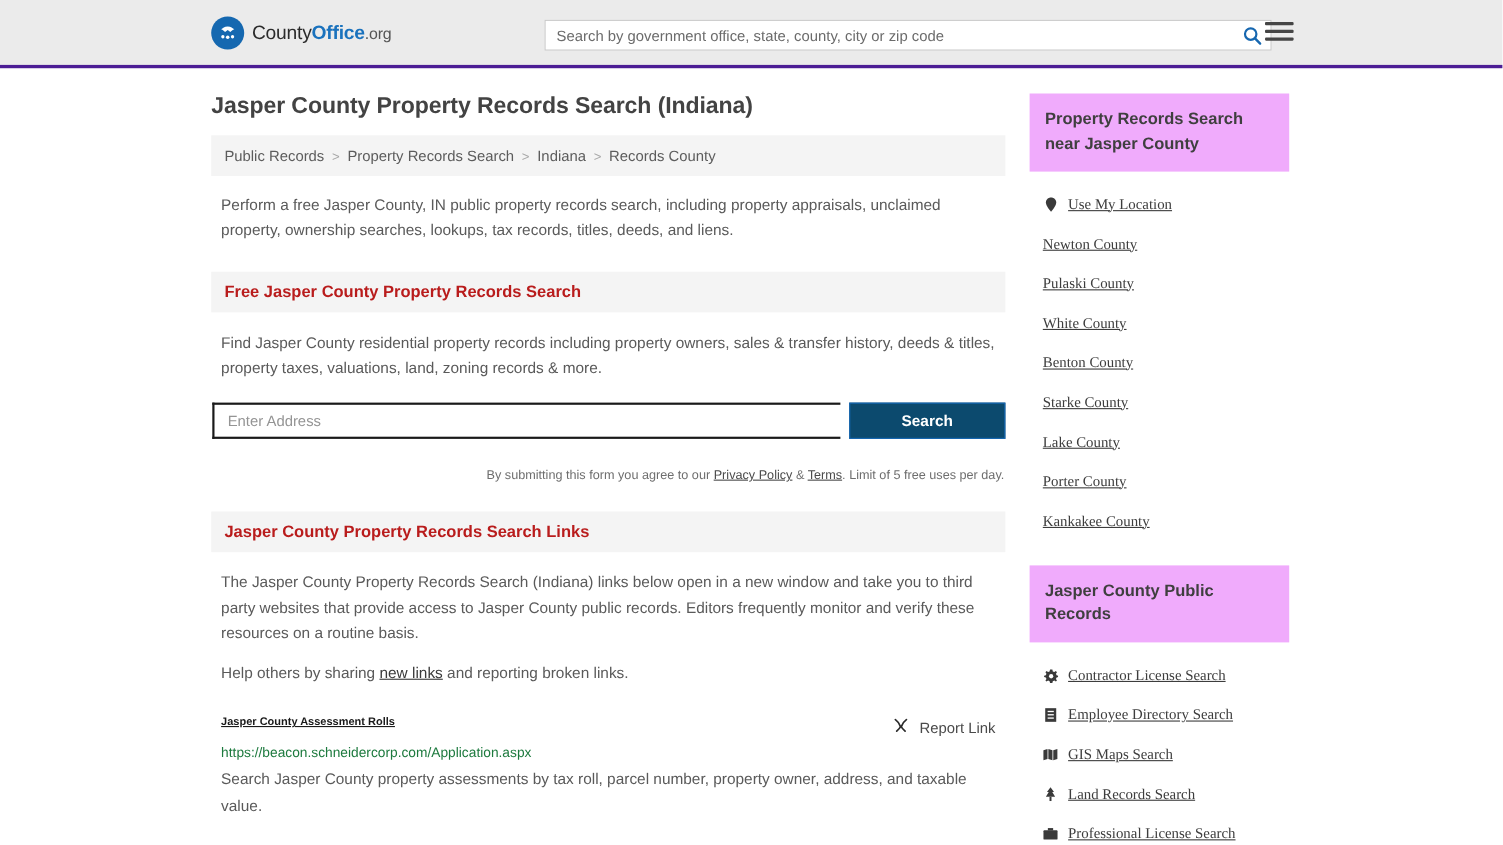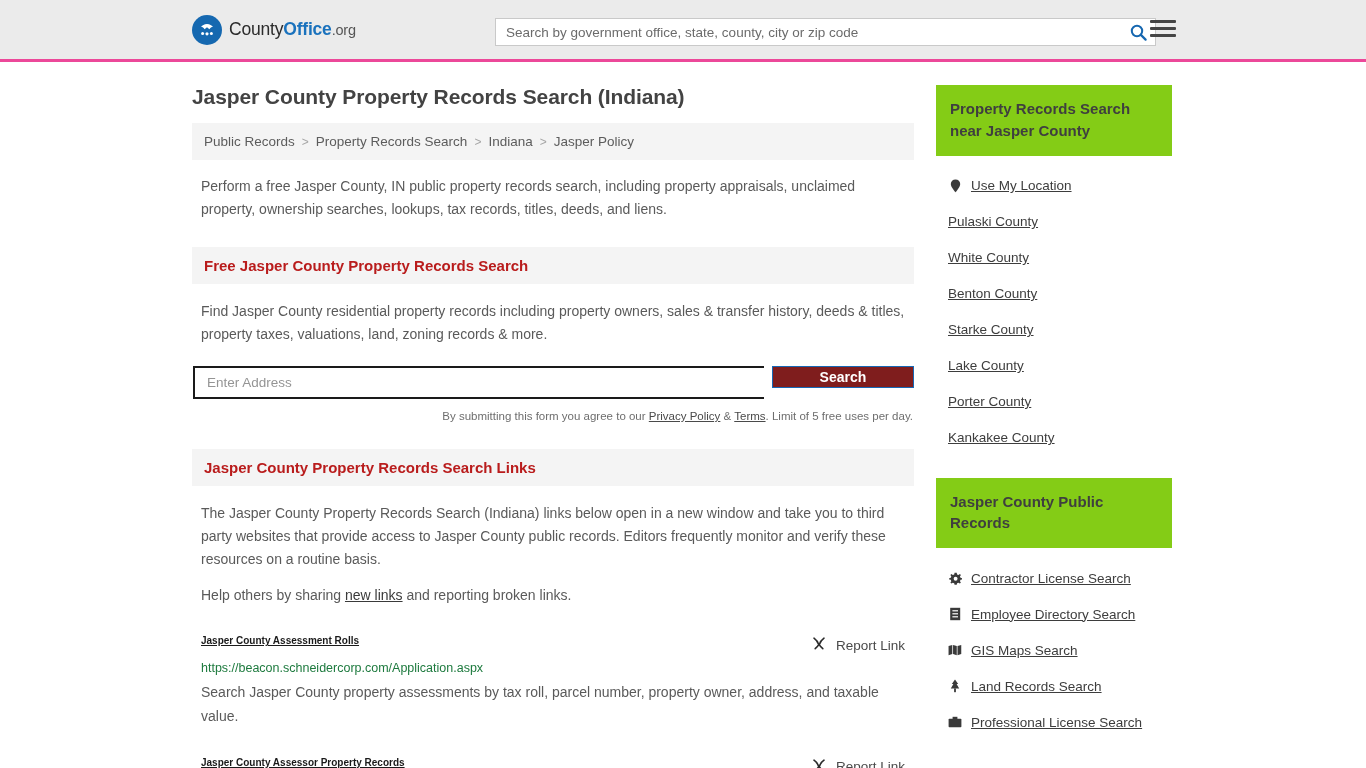--- a/index.html
+++ b/index.html
@@ -8,21 +8,21 @@
     overflow: hidden;
     background: #ffffff;
     font-family: "Liberation Sans", sans-serif;
     color: #444444;
   }
 
   
   .site-header {
     height: 62px;
     background: #ebebeb;
-    border-bottom: 3px solid #ec4899;
+    border-bottom: 3px solid #4c1d95;
     display: flex;
     align-items: center;
     position: relative;
   }
   .logo-wrap {
     display: flex;
     align-items: center;
     margin-left: 192px;
     gap: 7px;
   }
@@ -168,35 +168,35 @@
     border-right: none;
     padding: 0 12px;
     font-size: 13.5px;
     font-family: "Liberation Sans", sans-serif;
     outline: none;
     color: #333;
   }
   .addr-input::placeholder { color: #949494; }
   .addr-submit {
     width: 143px;
-    height: 22px;
-    background: #7f1d1d;
+    height: 33px;
+    background: #0c4a6e;
     border: 1px solid #1668b5;
     color: #ffffff;
     font-size: 14px;
     font-weight: bold;
     font-family: "Liberation Sans", sans-serif;
     cursor: pointer;
     margin-left: 8px;
   }
   .form-note {
     text-align: right;
     font-size: 11.5px;
     color: #6e6e6e;
-    margin-top: 11px;
+    margin-top: 27px;
     padding-right: 1px;
   }
   .form-note a { color: #4a4a4a; text-decoration: underline; }
 
   
   .result {
     margin: 28px 9px 0 9px;
   }
   .result-top {
     display: flex;
@@ -227,28 +227,28 @@
   }
   .result-desc {
     font-size: 14px;
     color: #5a5a5a;
     line-height: 1.73;
     margin-top: 5px;
   }
 
   
   .side-head {
-    background: #84cc16;
+    background: #f0abfc;
     padding: 13px 14px 14px 14px;
     font-size: 15px;
     font-weight: bold;
     color: #3f3f3f;
     line-height: 1.45;
   }
-  .side-list { padding: 12px 0 0 12px; }
+  .side-list { padding: 12px 0 0 12px; font-family: Liberation Serif, serif; }
   .side-item {
     display: flex;
     align-items: center;
     gap: 9px;
     height: 36px;
     font-size: 13.5px;
   }
   .side-item a {
     color: #3d3d3d;
     text-decoration: underline;
@@ -306,21 +306,21 @@
 
     <h1 class="page-title">Jasper County Property Records Search (Indiana)</h1>
 
     <nav class="breadcrumb">
       <a>Public Records</a>
       <span class="sep">&gt;</span>
       <a>Property Records Search</a>
       <span class="sep">&gt;</span>
       <a>Indiana</a>
       <span class="sep">&gt;</span>
-      <a>Jasper Policy</a>
+      <a>Records County</a>
     </nav>
 
     <p class="intro-text">Perform a free Jasper County, IN public property records search, including property appraisals, unclaimed property, ownership searches, lookups, tax records, titles, deeds, and liens.</p>
 
     <div class="section-head">Free Jasper County Property Records Search</div>
 
     <div class="section-body">
       <p>Find Jasper County residential property records including property owners, sales &amp; transfer history, deeds &amp; titles, property taxes, valuations, land, zoning records &amp; more.</p>
     </div>
 
@@ -387,20 +387,23 @@
       <div class="side-item">
         <span class="side-icon">
           <svg width="11" height="14" viewBox="0 0 11 14" aria-hidden="true">
             <path d="M5.5 0.6 C2.8 0.6 0.8 2.6 0.8 5.1 C0.8 8.3 5.5 13.4 5.5 13.4 C5.5 13.4 10.2 8.3 10.2 5.1 C10.2 2.6 8.2 0.6 5.5 0.6 Z" fill="#3a3a3a"></path>
           </svg>
         </span>
         <a>Use My Location</a>
       </div>
 
       <div class="side-item">
+        <a>Newton County</a>
+      </div>
+      <div class="side-item">
         <a>Pulaski County</a>
       </div>
       <div class="side-item">
         <a>White County</a>
       </div>
       <div class="side-item">
         <a>Benton County</a>
       </div>
       <div class="side-item">
         <a>Starke County</a>

